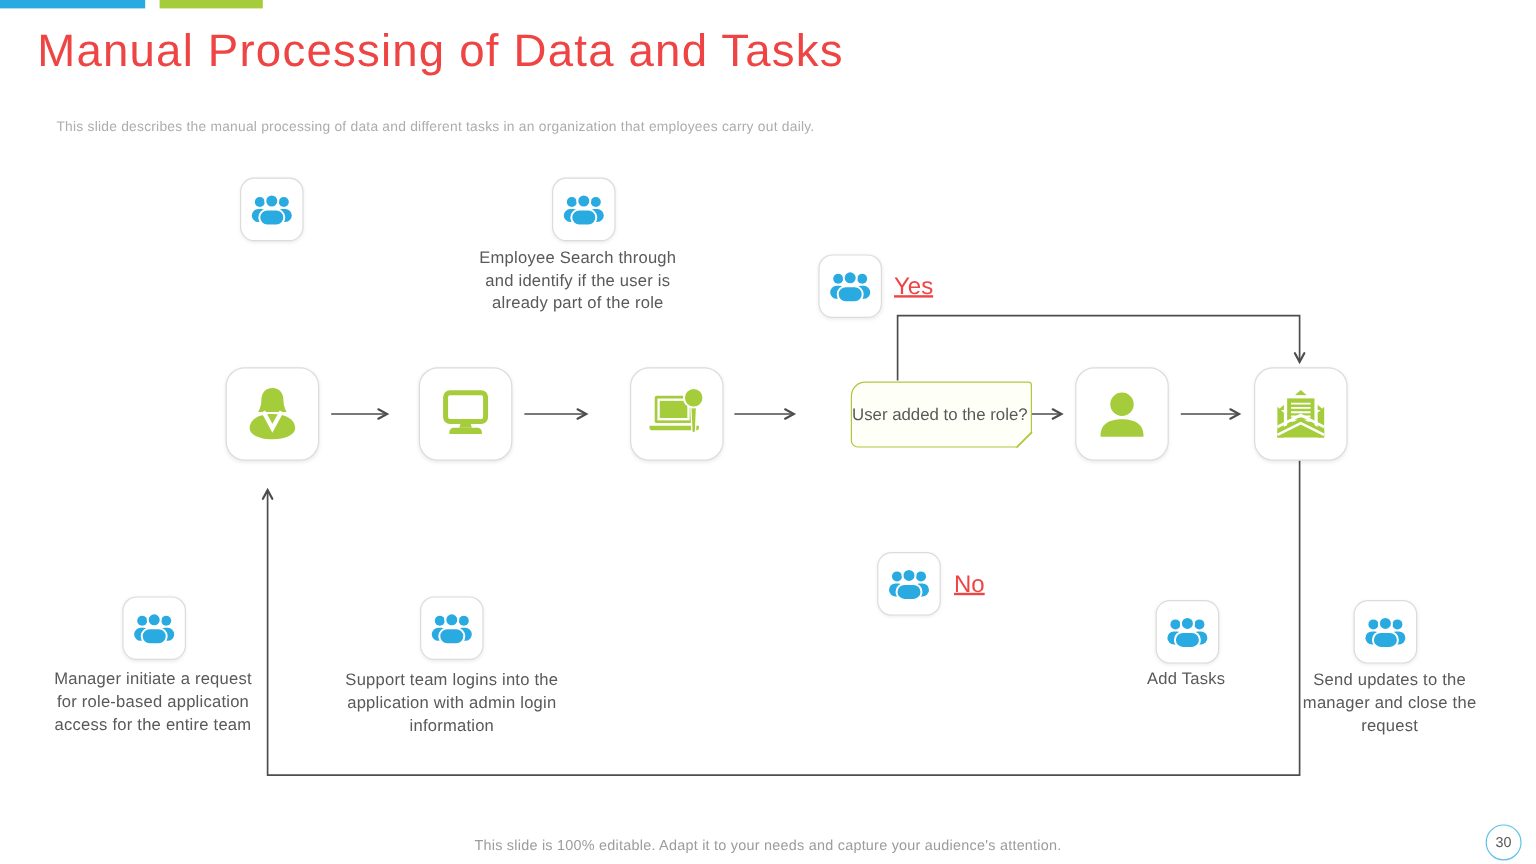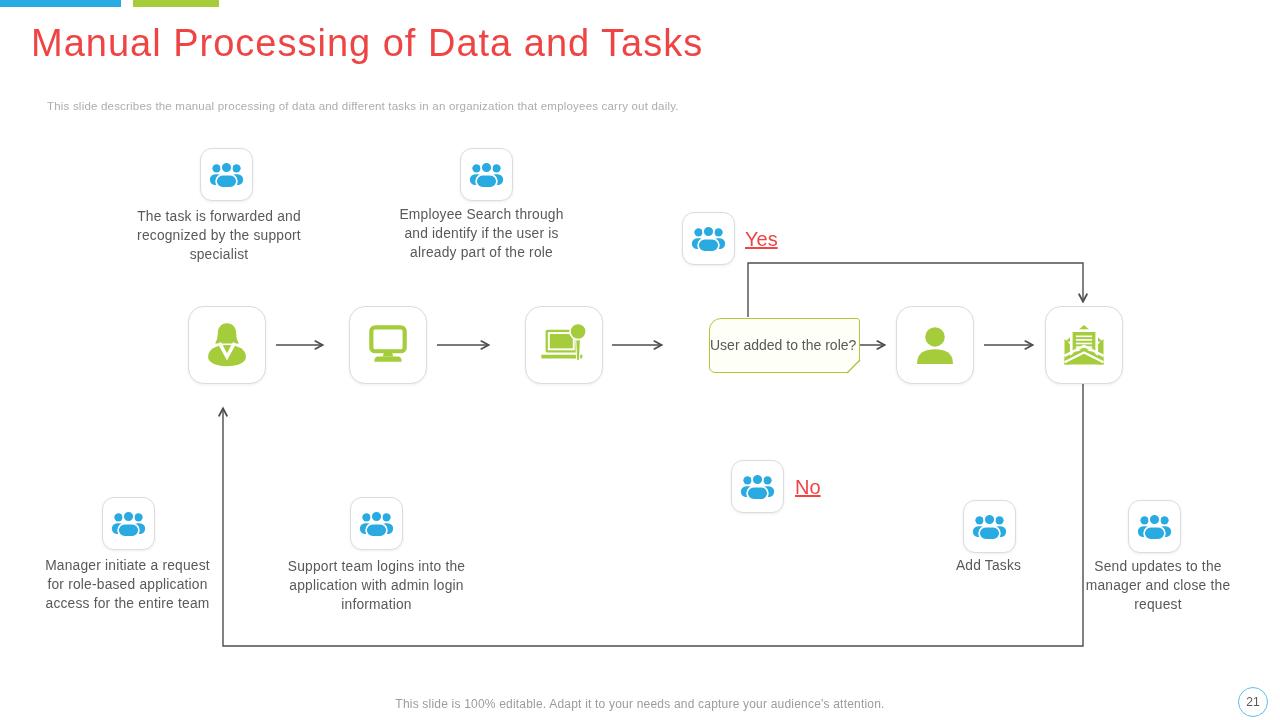--- a/index.html
+++ b/index.html
@@ -224,27 +224,26 @@
         <circle cx="10" cy="10" r="5" fill="#29ABE2"></circle>
           <circle cx="34" cy="10" r="5" fill="#29ABE2"></circle>
         <rect x="2" y="17" width="16" height="13" rx="6.5" fill="#29ABE2"></rect>
         <rect x="26" y="17" width="16" height="13" rx="6.5" fill="#29ABE2"></rect>
         <circle cx="22" cy="9" r="6.5" fill="#29ABE2" stroke="#fff" stroke-width="2"></circle>
         <rect x="9.5" y="17.5" width="25" height="16" rx="8" fill="#29ABE2" stroke="#fff" stroke-width="2"></rect>
       </svg>
     </span>
   </div>
 
-  <div class="label" style="left:133px;top:207px;width:172px">The task is forwarded and recognized by the support specialist</div>
   <div class="label" style="left:388px;top:205px;width:187px">Employee Search through and identify if the user is already part of the role</div>
   <div class="yn" style="left:745px;top:228px">Yes</div>
   <div class="yn" style="left:795px;top:476px">No</div>
   <div class="label" style="left:45px;top:556px;width:165px">Manager initiate a request for role-based application access for the entire team</div>
   <div class="label" style="left:283px;top:557px;width:187px">Support team logins into the application with admin login information</div>
   <div class="label" style="left:938px;top:556px;width:101px">Add Tasks</div>
   <div class="label" style="left:1083px;top:557px;width:150px">Send updates to the manager and close the request</div>
 
   <div class="footer">This slide is 100% editable. Adapt it to your needs and capture your audience's attention.</div>
   <div class="page-circle">
-    <span>21</span>
+    <span>30</span>
   </div>
 
 </div>
 
 </body></html>

